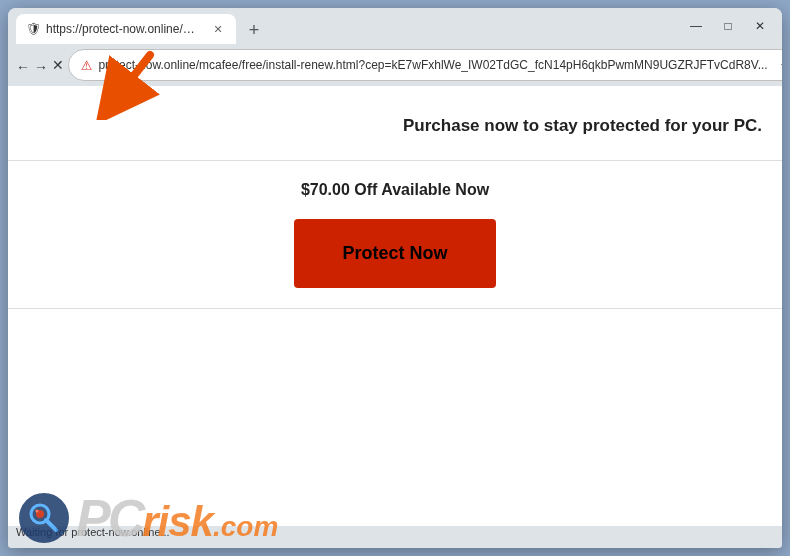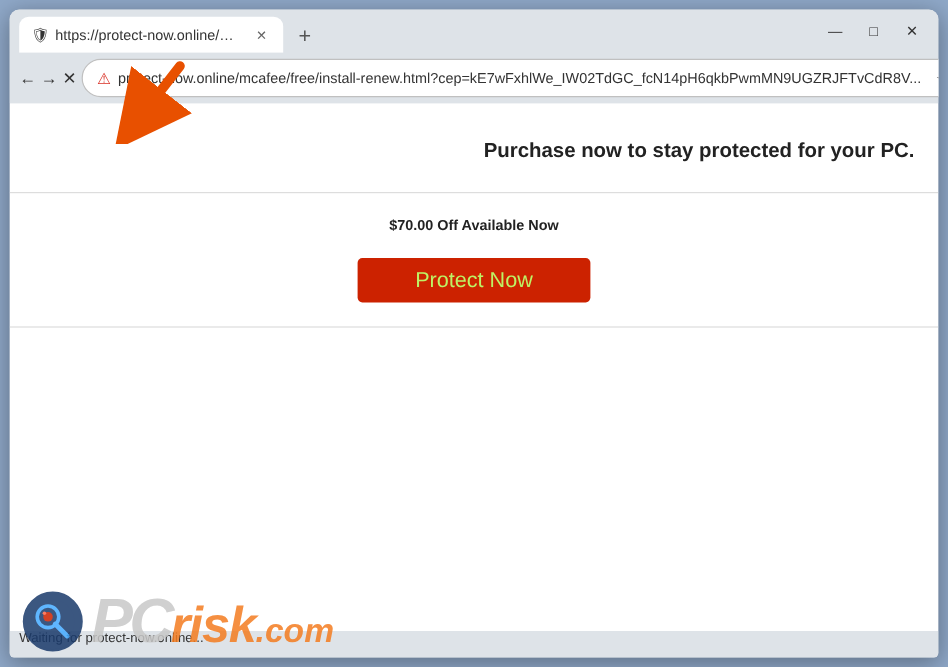--- a/index.html
+++ b/index.html
@@ -233,34 +233,34 @@
       color: #444;
       margin-bottom: 16px;
     }
 
     .unprotected-text strong {
       font-weight: bold;
       color: #222;
     }
 
     .discount-text {
-      font-size: 12px;
+      font-size: 16px;
       font-weight: bold;
       color: #222;
       margin-bottom: 20px;
     }
 
     .protect-btn {
       background: #cc2200;
-      color: #bef264;
+      color: #000000;
       border: none;
       border-radius: 4px;
-      padding: 8px 48px;
+      padding: 24px 48px;
       font-size: 18px;
-      font-weight: normal;
+      font-weight: bold;
       cursor: pointer;
       display: inline-block;
     }
 
     
     .status-bar {
       background: #dee3e8;
       height: 22px;
       display: flex;
       align-items: flex-start;

